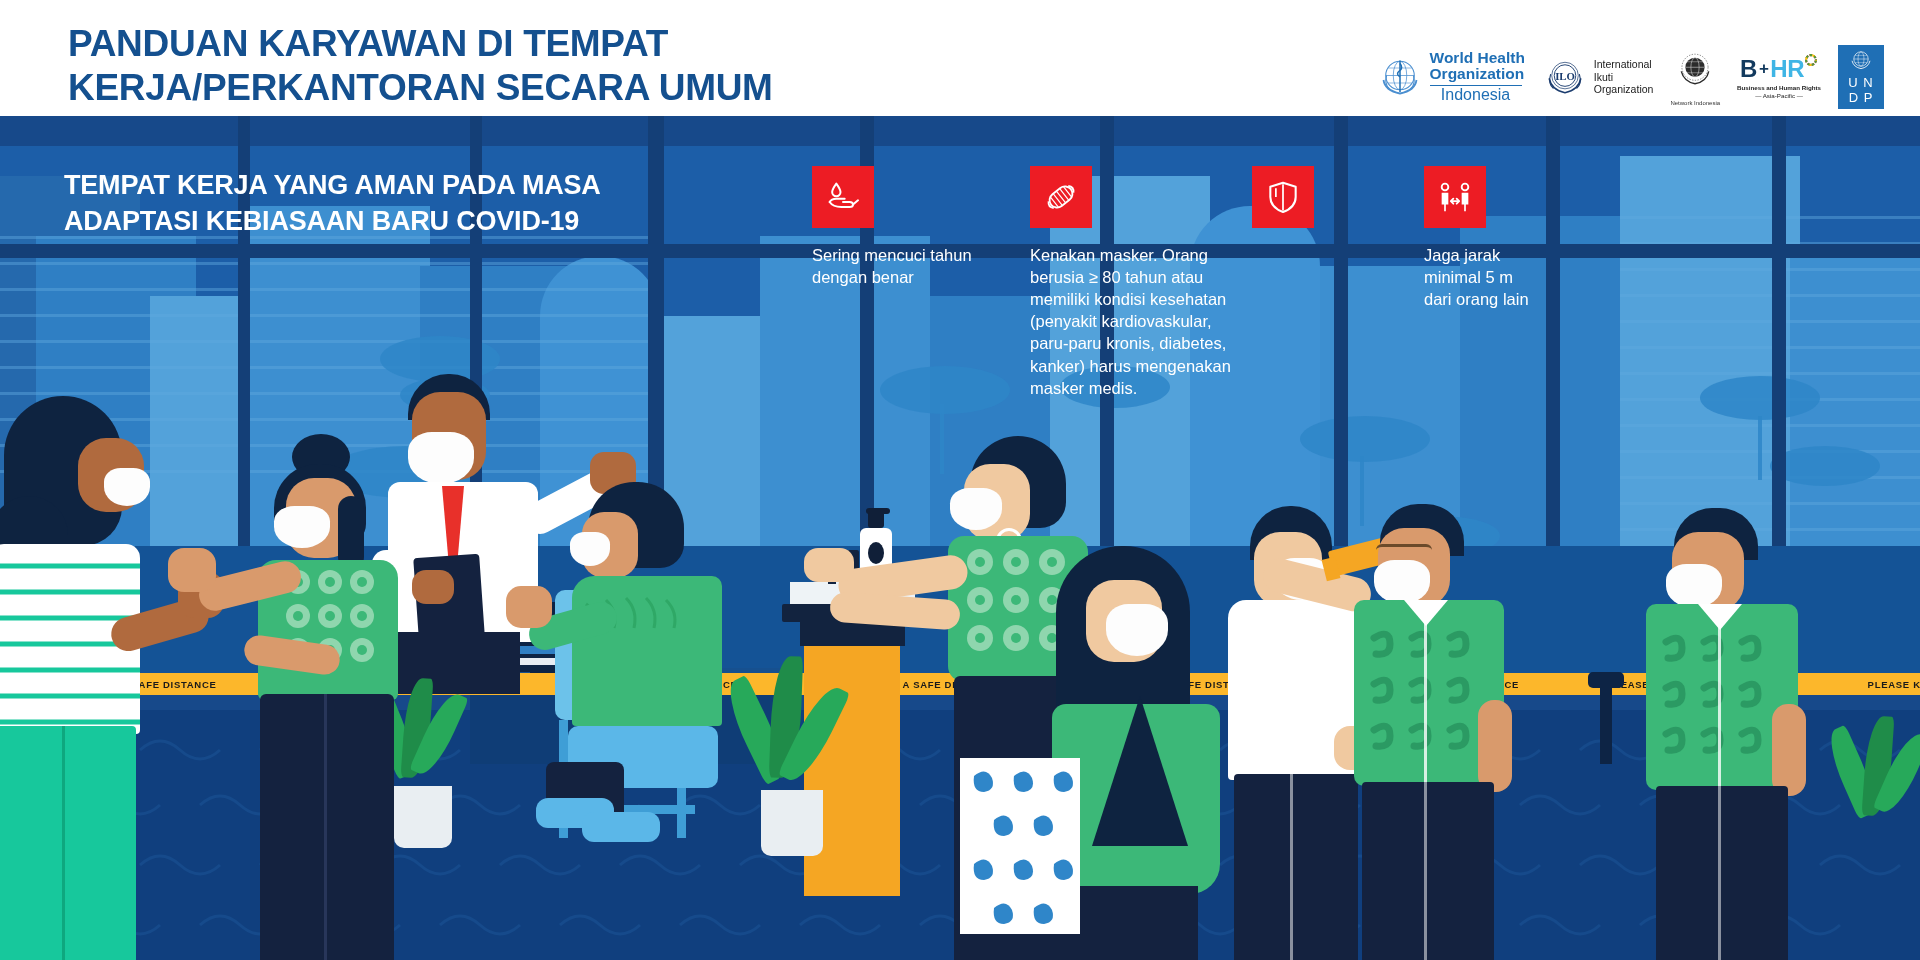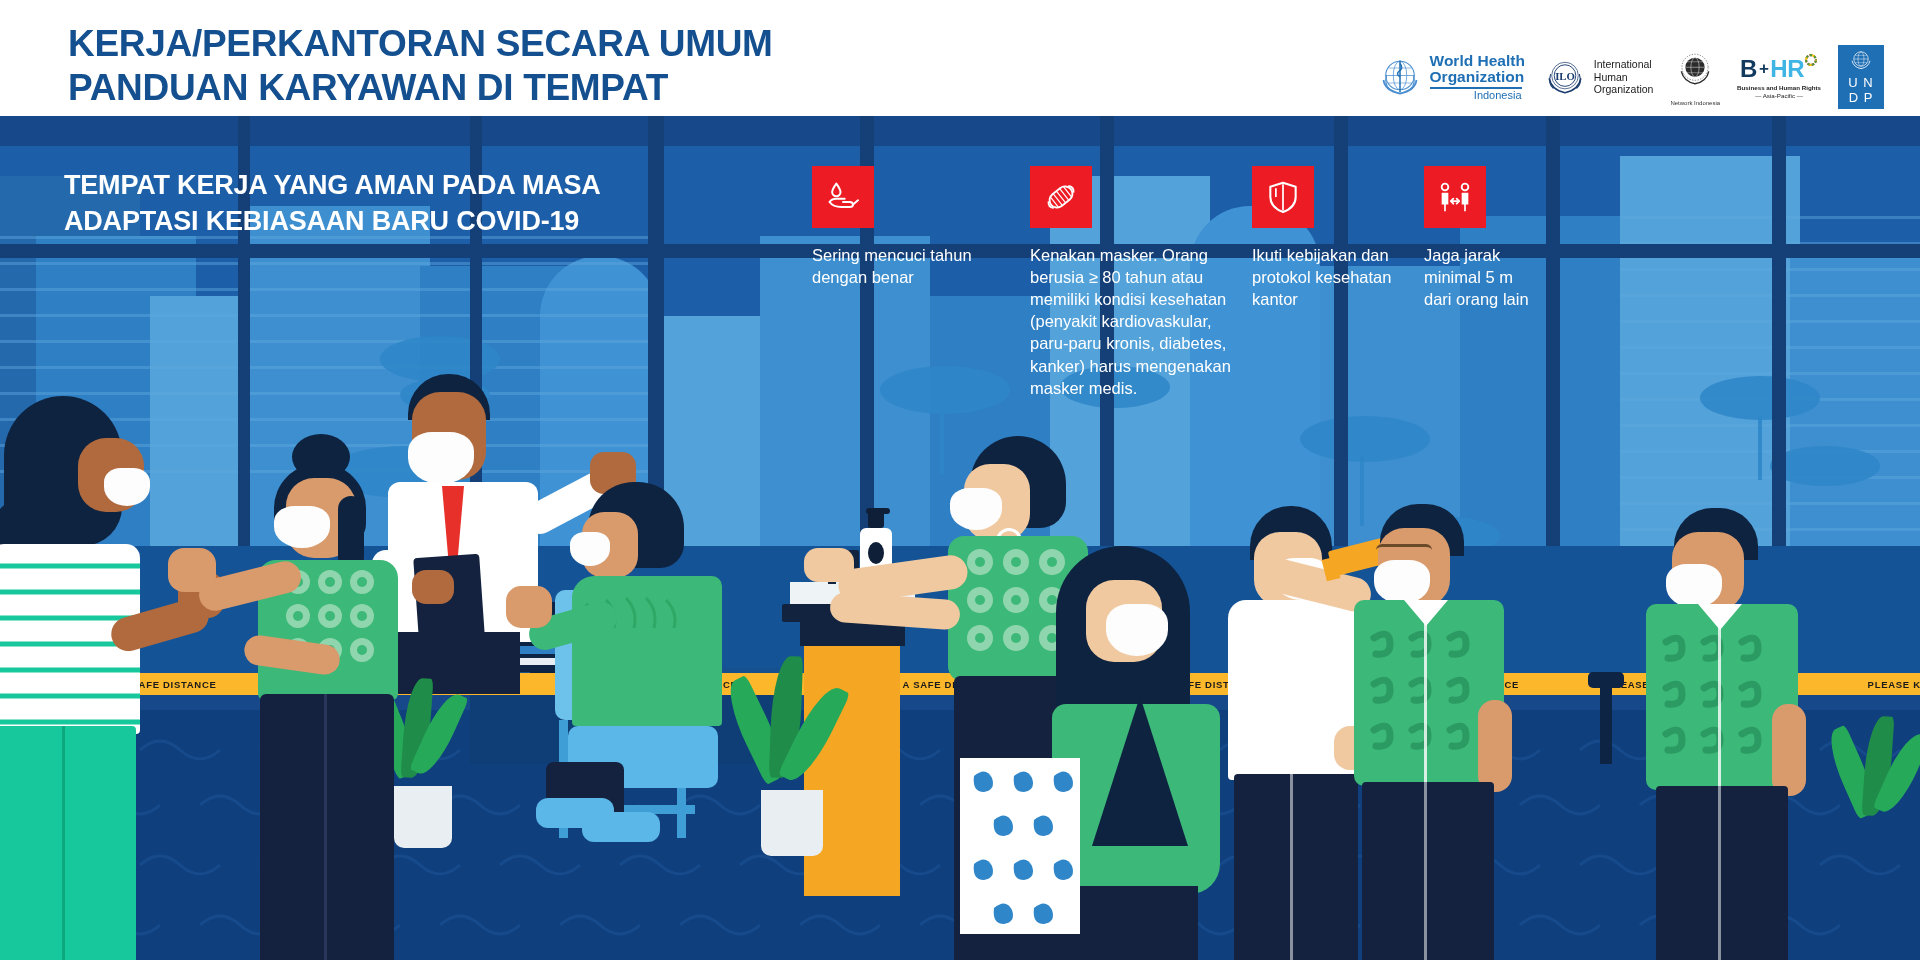--- a/index.html
+++ b/index.html
@@ -24,21 +24,21 @@
   .logos {
     position:absolute; right:36px; top:44px; height:66px;
     display:flex; align-items:center; gap:17px;
   }
   .logo { display:flex; align-items:center; gap:6px; }
   .logo-text { color:#1f6fb5; line-height:1.05; }
 
   
   .who-name { font-size:15.5px; font-weight:bold; color:#1f6fb5; }
   .who-rule { height:1.5px; background:#1f6fb5; margin:2px 0 1px 0; width:92px; }
-  .who-sub { font-size:11px; color:#1f6fb5; text-align:right; width:92px; }
+  .who-sub { font-size:16px; color:#1f6fb5; text-align:center; width:92px; }
   
   .ilo-text { font-size:10.5px; color:#1a1a1a; line-height:1.22; }
   
   .gc-sub { font-size:6px; color:#333; text-align:center; margin-top:2px; }
   
   .bhr-main { font-size:24px; font-weight:bold; letter-spacing:-0.5px; }
   .bhr-b { color:#123a5e; }
   .bhr-plus { color:#123a5e; font-size:17px; }
   .bhr-hr { color:#3fb5e5; }
   .bhr-sub1 { font-size:6.2px; color:#222; font-weight:bold; text-align:center; }
@@ -136,22 +136,22 @@
   .thermo { position:absolute; background:#f5a623; border-radius:3px; }
   .tape-stand { position:absolute; background:#0d2445; }
 </style>
 </head>
 <body>
 
 <div id="root">
 
   <div class="header">
     <div class="header-title">
+      <div>PANDUAN KARYAWAN DI TEMPAT</div>
       <div>KERJA/PERKANTORAN SECARA UMUM</div>
-      <div>PANDUAN KARYAWAN DI TEMPAT</div>
     </div>
 
     <div class="logos">
 
       <div class="logo">
         <svg width="48" height="48" viewBox="0 0 64 64">
           <circle cx="32" cy="30" r="19" fill="none" stroke="#4b8fd0" stroke-width="1.4"></circle>
           <ellipse cx="32" cy="30" rx="9" ry="19" fill="none" stroke="#4b8fd0" stroke-width="1"></ellipse>
           <line x1="13" y1="30" x2="51" y2="30" stroke="#4b8fd0" stroke-width="1"></line>
           <line x1="16" y1="20" x2="48" y2="20" stroke="#4b8fd0" stroke-width=".8"></line>
@@ -174,21 +174,21 @@
         <svg width="46" height="46" viewBox="0 0 64 64">
           <circle cx="32" cy="30" r="15" fill="none" stroke="#1b3c6e" stroke-width="1.3"></circle>
           <circle cx="32" cy="30" r="18.5" fill="none" stroke="#1b3c6e" stroke-width="1"></circle>
           <text x="32" y="36" font-size="15" font-weight="bold" text-anchor="middle" fill="#1b3c6e" font-family="Liberation Serif, serif">ILO</text>
           <path d="M10 34 q3 16 22 20 q19 -4 22 -20" fill="none" stroke="#1b3c6e" stroke-width="2.2"></path>
           <path d="M12 28 q-4 14 4 20" fill="none" stroke="#1b3c6e" stroke-width="1.5"></path>
           <path d="M52 28 q4 14 -4 20" fill="none" stroke="#1b3c6e" stroke-width="1.5"></path>
         </svg>
         <div class="ilo-text">
           <div>International</div>
-          <div>Human</div>
+          <div>Ikuti</div>
           <div>Organization</div>
         </div>
       </div>
 
       <div class="logo" style="flex-direction:column;">
         <svg width="44" height="44" viewBox="0 0 64 64">
           <circle cx="32" cy="28" r="14" fill="#2b2b2b"></circle>
           <ellipse cx="32" cy="28" rx="6" ry="14" fill="none" stroke="#cfcfcf" stroke-width=".9"></ellipse>
           <line x1="18" y1="28" x2="46" y2="28" stroke="#cfcfcf" stroke-width=".9"></line>
           <line x1="20" y1="20" x2="44" y2="20" stroke="#cfcfcf" stroke-width=".7"></line>
@@ -373,21 +373,20 @@
       </div>
 
       <div class="tip" id="tip2">
         <div class="tip-icon">
           <svg width="38" height="38" viewBox="0 0 48 48">
             <path d="M24 6 L40 11 v13 c0 10 -8 16 -16 19 c-8 -3 -16 -9 -16 -19 V11z" fill="none" stroke="#fff" stroke-width="2.6" stroke-linejoin="round"></path>
             <line x1="24" y1="8" x2="24" y2="41" stroke="#fff" stroke-width="2.2"></line>
             <path d="M15 13 v11" stroke="#fff" stroke-width="2.2" fill="none"></path>
           </svg>
         </div>
-        <div class="tip-text">Ikuti kebijakan dan protokol kesehatan kantor</div>
       </div>
 
       <div class="tip" id="tip3">
         <div class="tip-icon">
           <svg width="40" height="40" viewBox="0 0 48 48">
             <circle cx="12" cy="12" r="4" fill="none" stroke="#fff" stroke-width="2.2"></circle>
             <path d="M8 19 h8 v14 h-3 v8 h-2 v-8 h-3z" fill="#fff"></path>
             <circle cx="36" cy="12" r="4" fill="none" stroke="#fff" stroke-width="2.2"></circle>
             <path d="M32 19 h8 v14 h-3 v8 h-2 v-8 h-3z" fill="#fff"></path>
             <line x1="19" y1="29" x2="29" y2="29" stroke="#fff" stroke-width="2.2"></line>

